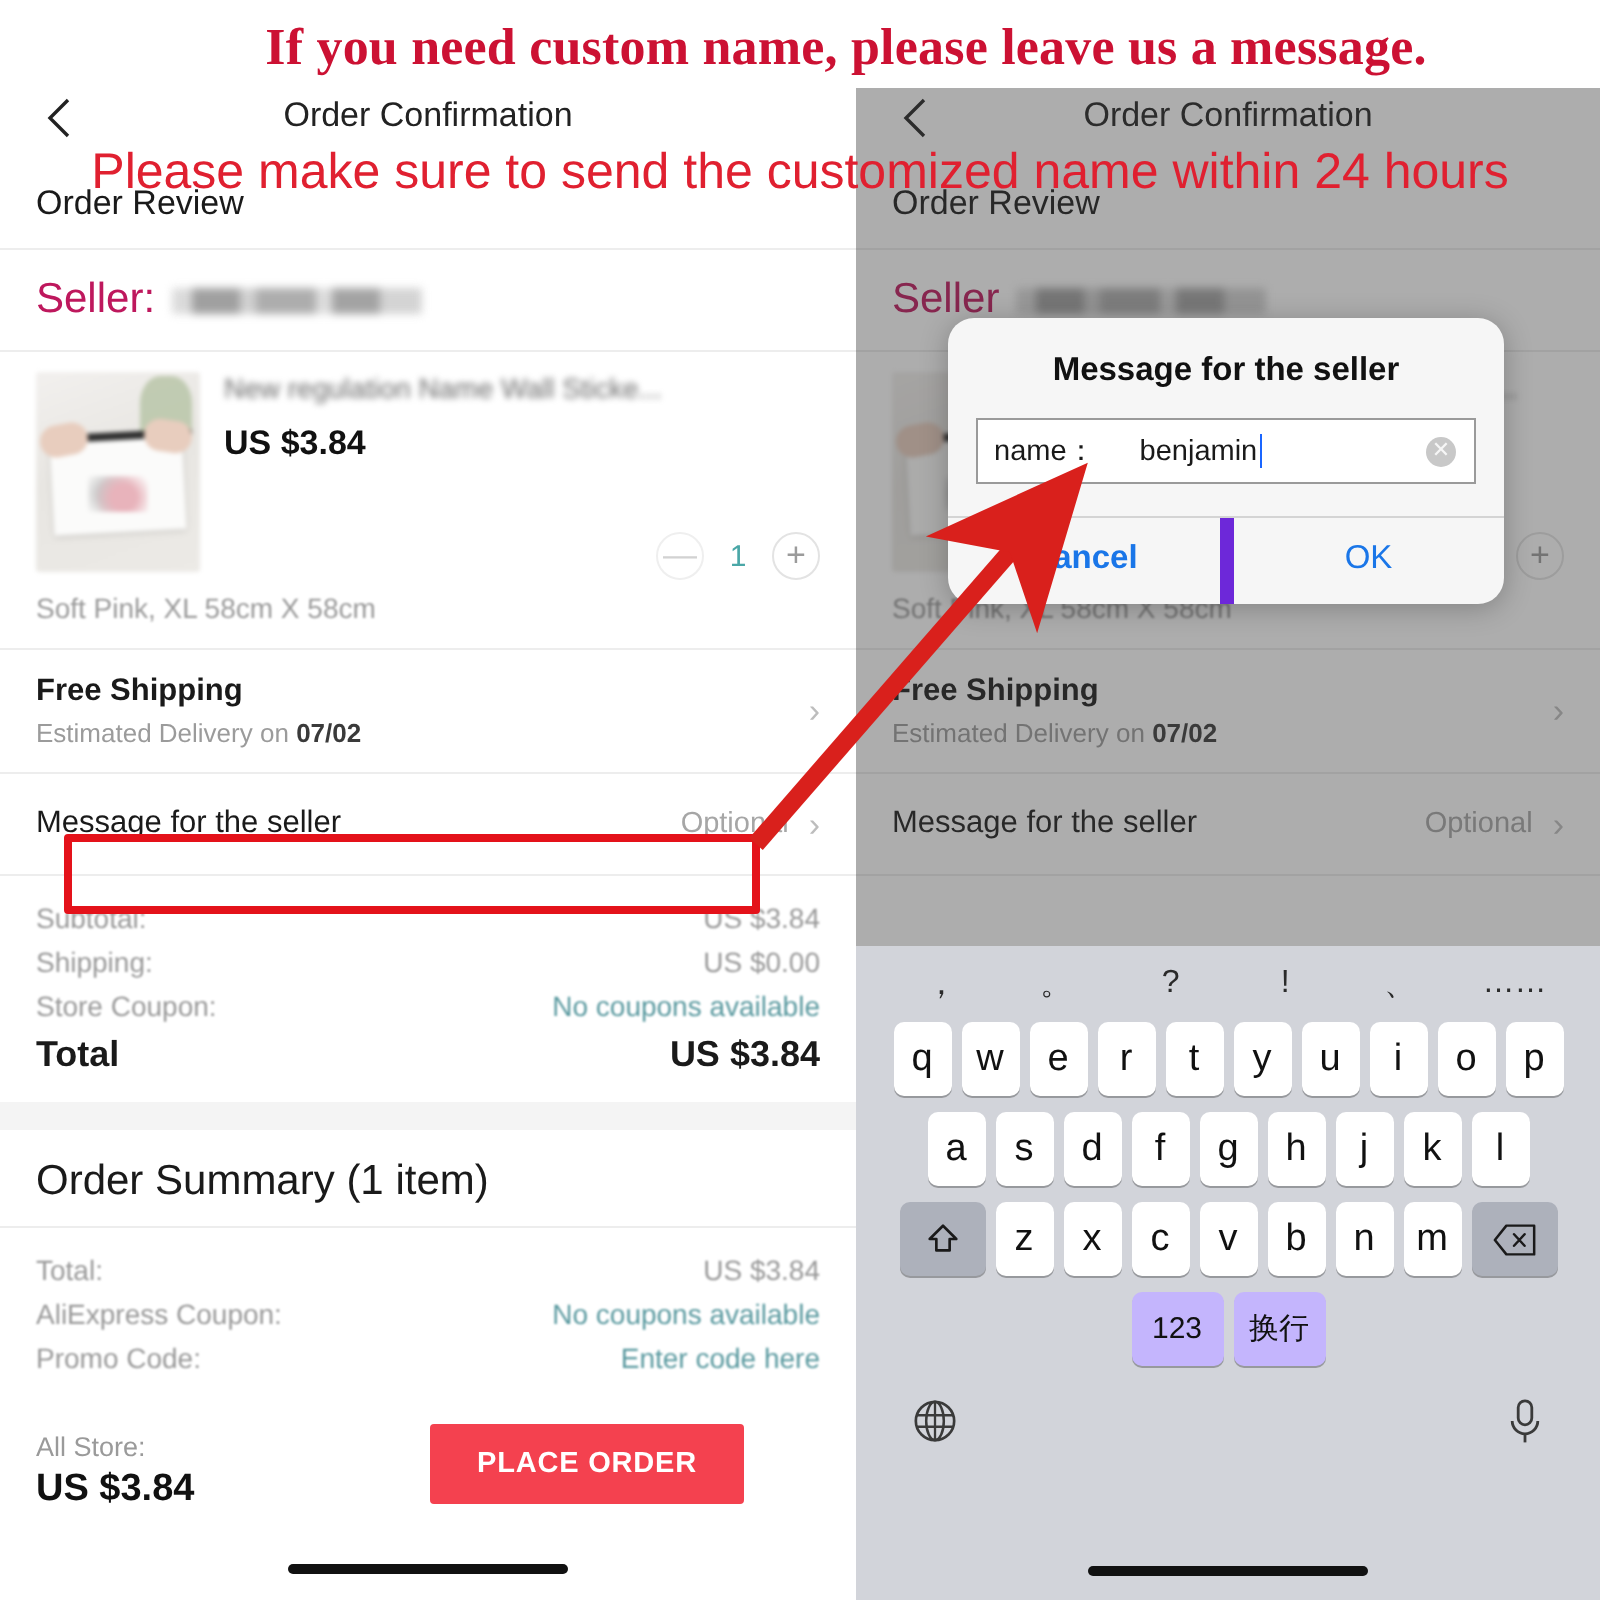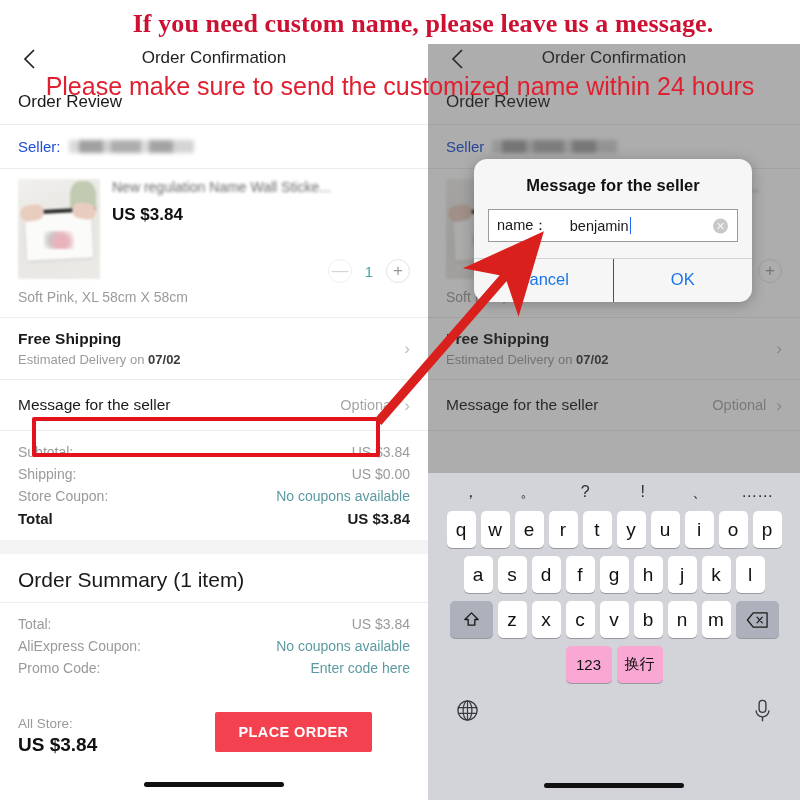--- a/index.html
+++ b/index.html
@@ -49,21 +49,21 @@
 
   
   .section-title { font-size:17px; color:#1a1a1a; }
   .hr { height:1px; background:#ededed; }
   .gap { background:#f4f4f4; }
 
   
   .page { position:relative; background:#fff; }
 
   .row-order-review { padding:14px 18px 12px 18px; }
-  .row-seller { padding:13px 18px 13px 18px; font-size:15px; color:#1d4ed8; display:flex; align-items:center; }
+  .row-seller { padding:13px 18px 13px 18px; font-size:21px; color:#be185d; display:flex; align-items:center; }
   .blur-bar {
     display:inline-block; height:13px; width:125px; margin-left:8px; border-radius:1px;
     background:linear-gradient(90deg,#d9d9d9 0 10px,#9b9b9b 10px 34px,#cfcfcf 34px 42px,#a9a9a9 42px 72px,#dcdcdc 72px 80px,#9f9f9f 80px 104px,#d2d2d2 104px 125px);
     filter: blur(2px); opacity:.95;
   }
 
   .item { display:flex; padding:10px 18px 0 18px; }
   .thumb {
     width:82px; height:100px; flex:0 0 82px; border-radius:2px; overflow:hidden;
     background:#efeeec; position:relative; filter: blur(1.1px);
@@ -95,21 +95,21 @@
   .lrow .t1 { font-size:15.5px; color:#1a1a1a; font-weight:bold; }
   .lrow .t2 { font-size:13px; color:#9b9b9b; margin-top:4px; }
   .lrow .t2 b { color:#3a3a3a; }
   .lrow .right { font-size:14.5px; color:#a6a6a6; margin-right:10px; }
   .chev { color:#bdbdbd; font-size:17px; line-height:1; }
 
   .sumrow { display:flex; justify-content:space-between; font-size:14px; padding:3px 18px; }
   .sumrow .k { color:#9a9a9a; }
   .sumrow .v { color:#9a9a9a; }
   .sumrow.link .v { color:#5b9aa0; }
-  .sumrow.total .k, .sumrow.total .v { color:#1a1a1a; font-weight:bold; font-size:15px; }
+  .sumrow.total .k, .sumrow.total .v { color:#1a1a1a; font-weight:bold; font-size:18px; }
 
   .order-summary-title { padding:14px 18px 10px 18px; font-size:21px; color:#1a1a1a; }
 
   .alltotal { position:absolute; left:18px; bottom:44px; }
   .alltotal .k { font-size:13.5px; color:#9a9a9a; }
   .alltotal .v { font-size:19px; font-weight:bold; color:#111; margin-top:3px; }
 
   .place-order {
     position:absolute; left:215px; bottom:48px; width:157px; height:40px;
     background:#f4414f; color:#fff; font-size:14.5px; font-weight:bold; letter-spacing:.4px;
@@ -142,36 +142,36 @@
   .clear-icon {
     position:absolute; right:9px; top:50%; transform:translateY(-50%);
     width:15px; height:15px; border-radius:50%; background:#c8c8c8; color:#f6f6f6;
     font-size:11px; line-height:15px; text-align:center;
   }
   .dialog-actions { display:flex; border-top:1px solid #d4d4d4; }
   .dialog-actions > div {
     flex:1; text-align:center; padding:11px 0 13px 0;
     font-size:16.5px; color:#1a76e8;
   }
-  .dialog-actions .cancel { font-weight:normal; border-right:1px solid #6d28d9; }
+  .dialog-actions .cancel { font-weight:bold; border-right:7px solid #6d28d9; }
 
   
   .kb { position:absolute; left:0; top:429px; width:372px; height:327px; background:#d2d4da; z-index:25; }
   .kb-suggest { display:flex; align-items:center; height:38px; padding:0 14px; gap:0; }
   .kb-suggest span { flex:1; text-align:center; font-size:16px; color:#2b2b2b; }
   .kb-row { display:flex; justify-content:center; gap:5px; padding:0 4px 8px 4px; }
   .key {
     width:29px; height:37px; background:#fff; border-radius:5px;
     display:flex; align-items:center; justify-content:center;
     font-size:19px; color:#111; box-shadow:0 1px 0 rgba(0,0,0,.28);
   }
   .kb-row.r2 { padding-left:20px; padding-right:20px; }
   .key.wide  { width:43px; background:#adb1bb; }
   .key.space { width:175px; }
-  .key.fn { width:46px; background:#f9a8d4; font-size:15px; }
+  .key.fn { width:46px; background:#c4b5fd; font-size:15px; }
   .kb-bottom { position:relative; height:52px; }
   .kb-bottom .globe { position:absolute; left:28px; top:8px; }
   .kb-bottom .mic   { position:absolute; right:28px; top:8px; }
   .kb .home-indicator { bottom:12px; }
 
   
   .arrow-svg { position:absolute; left:0; top:0; width:800px; height:800px; z-index:50; pointer-events:none; }
 
   .blurtext { filter: blur(.45px); }
 </style>

